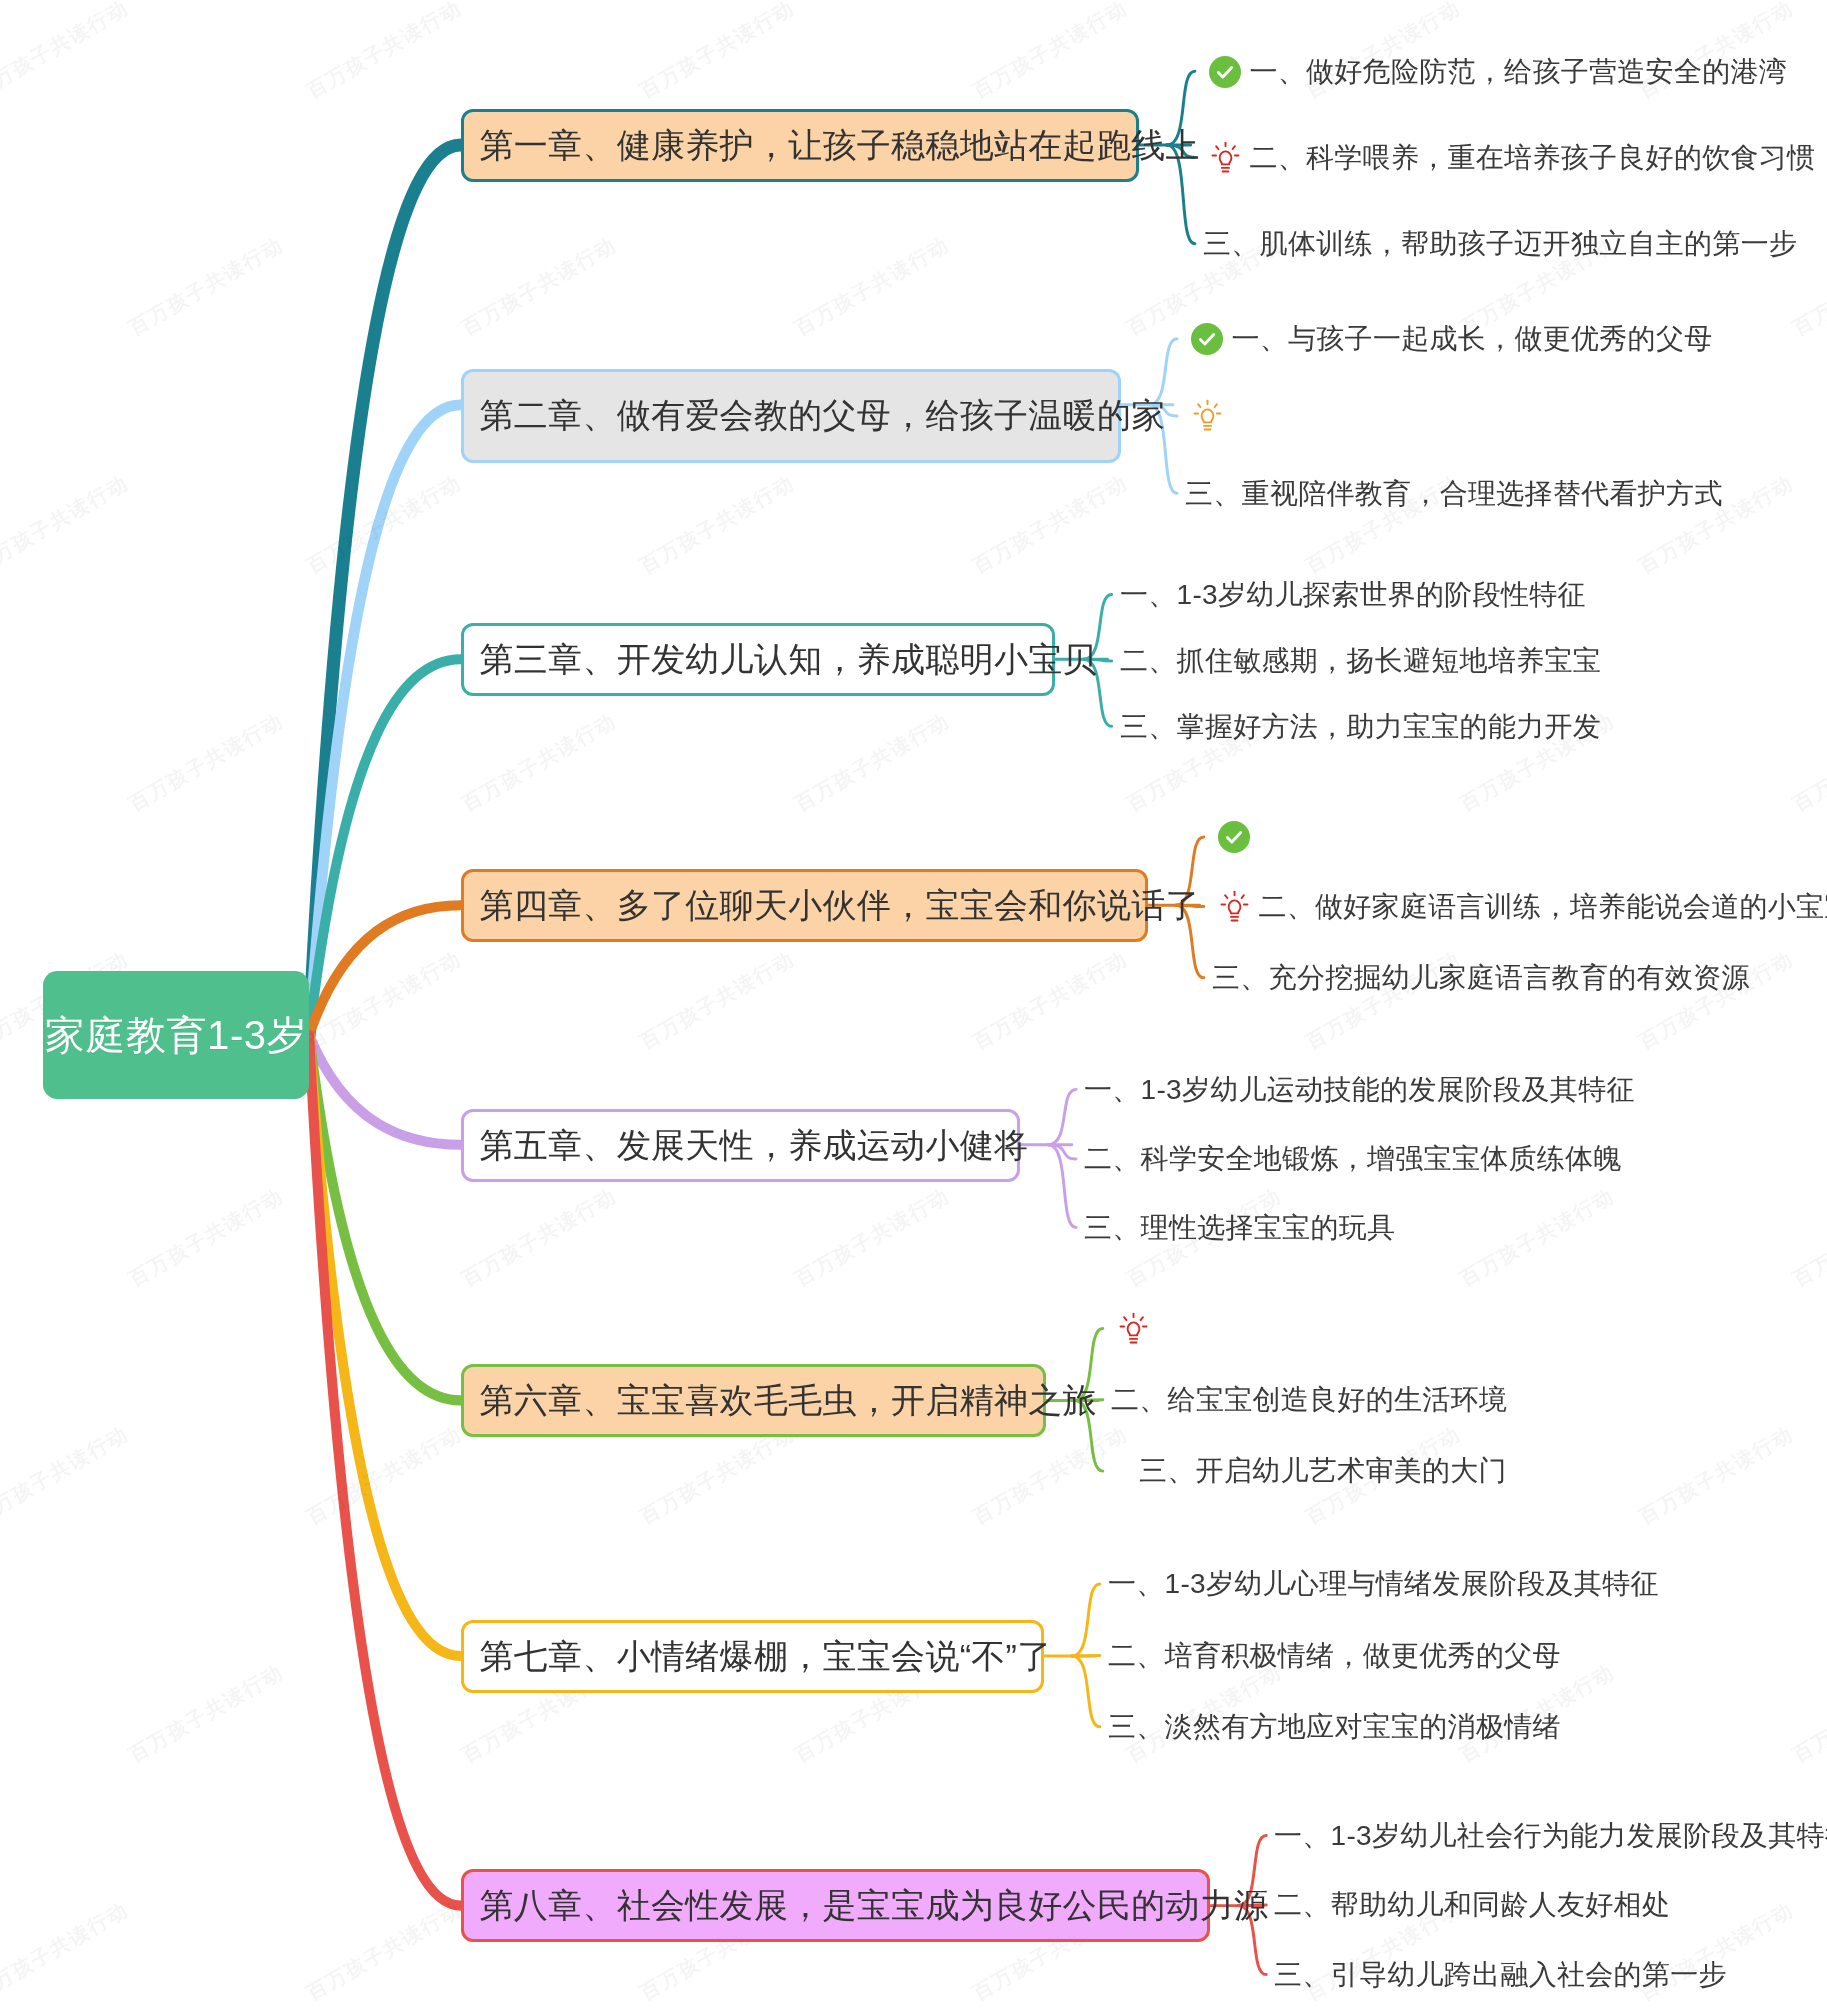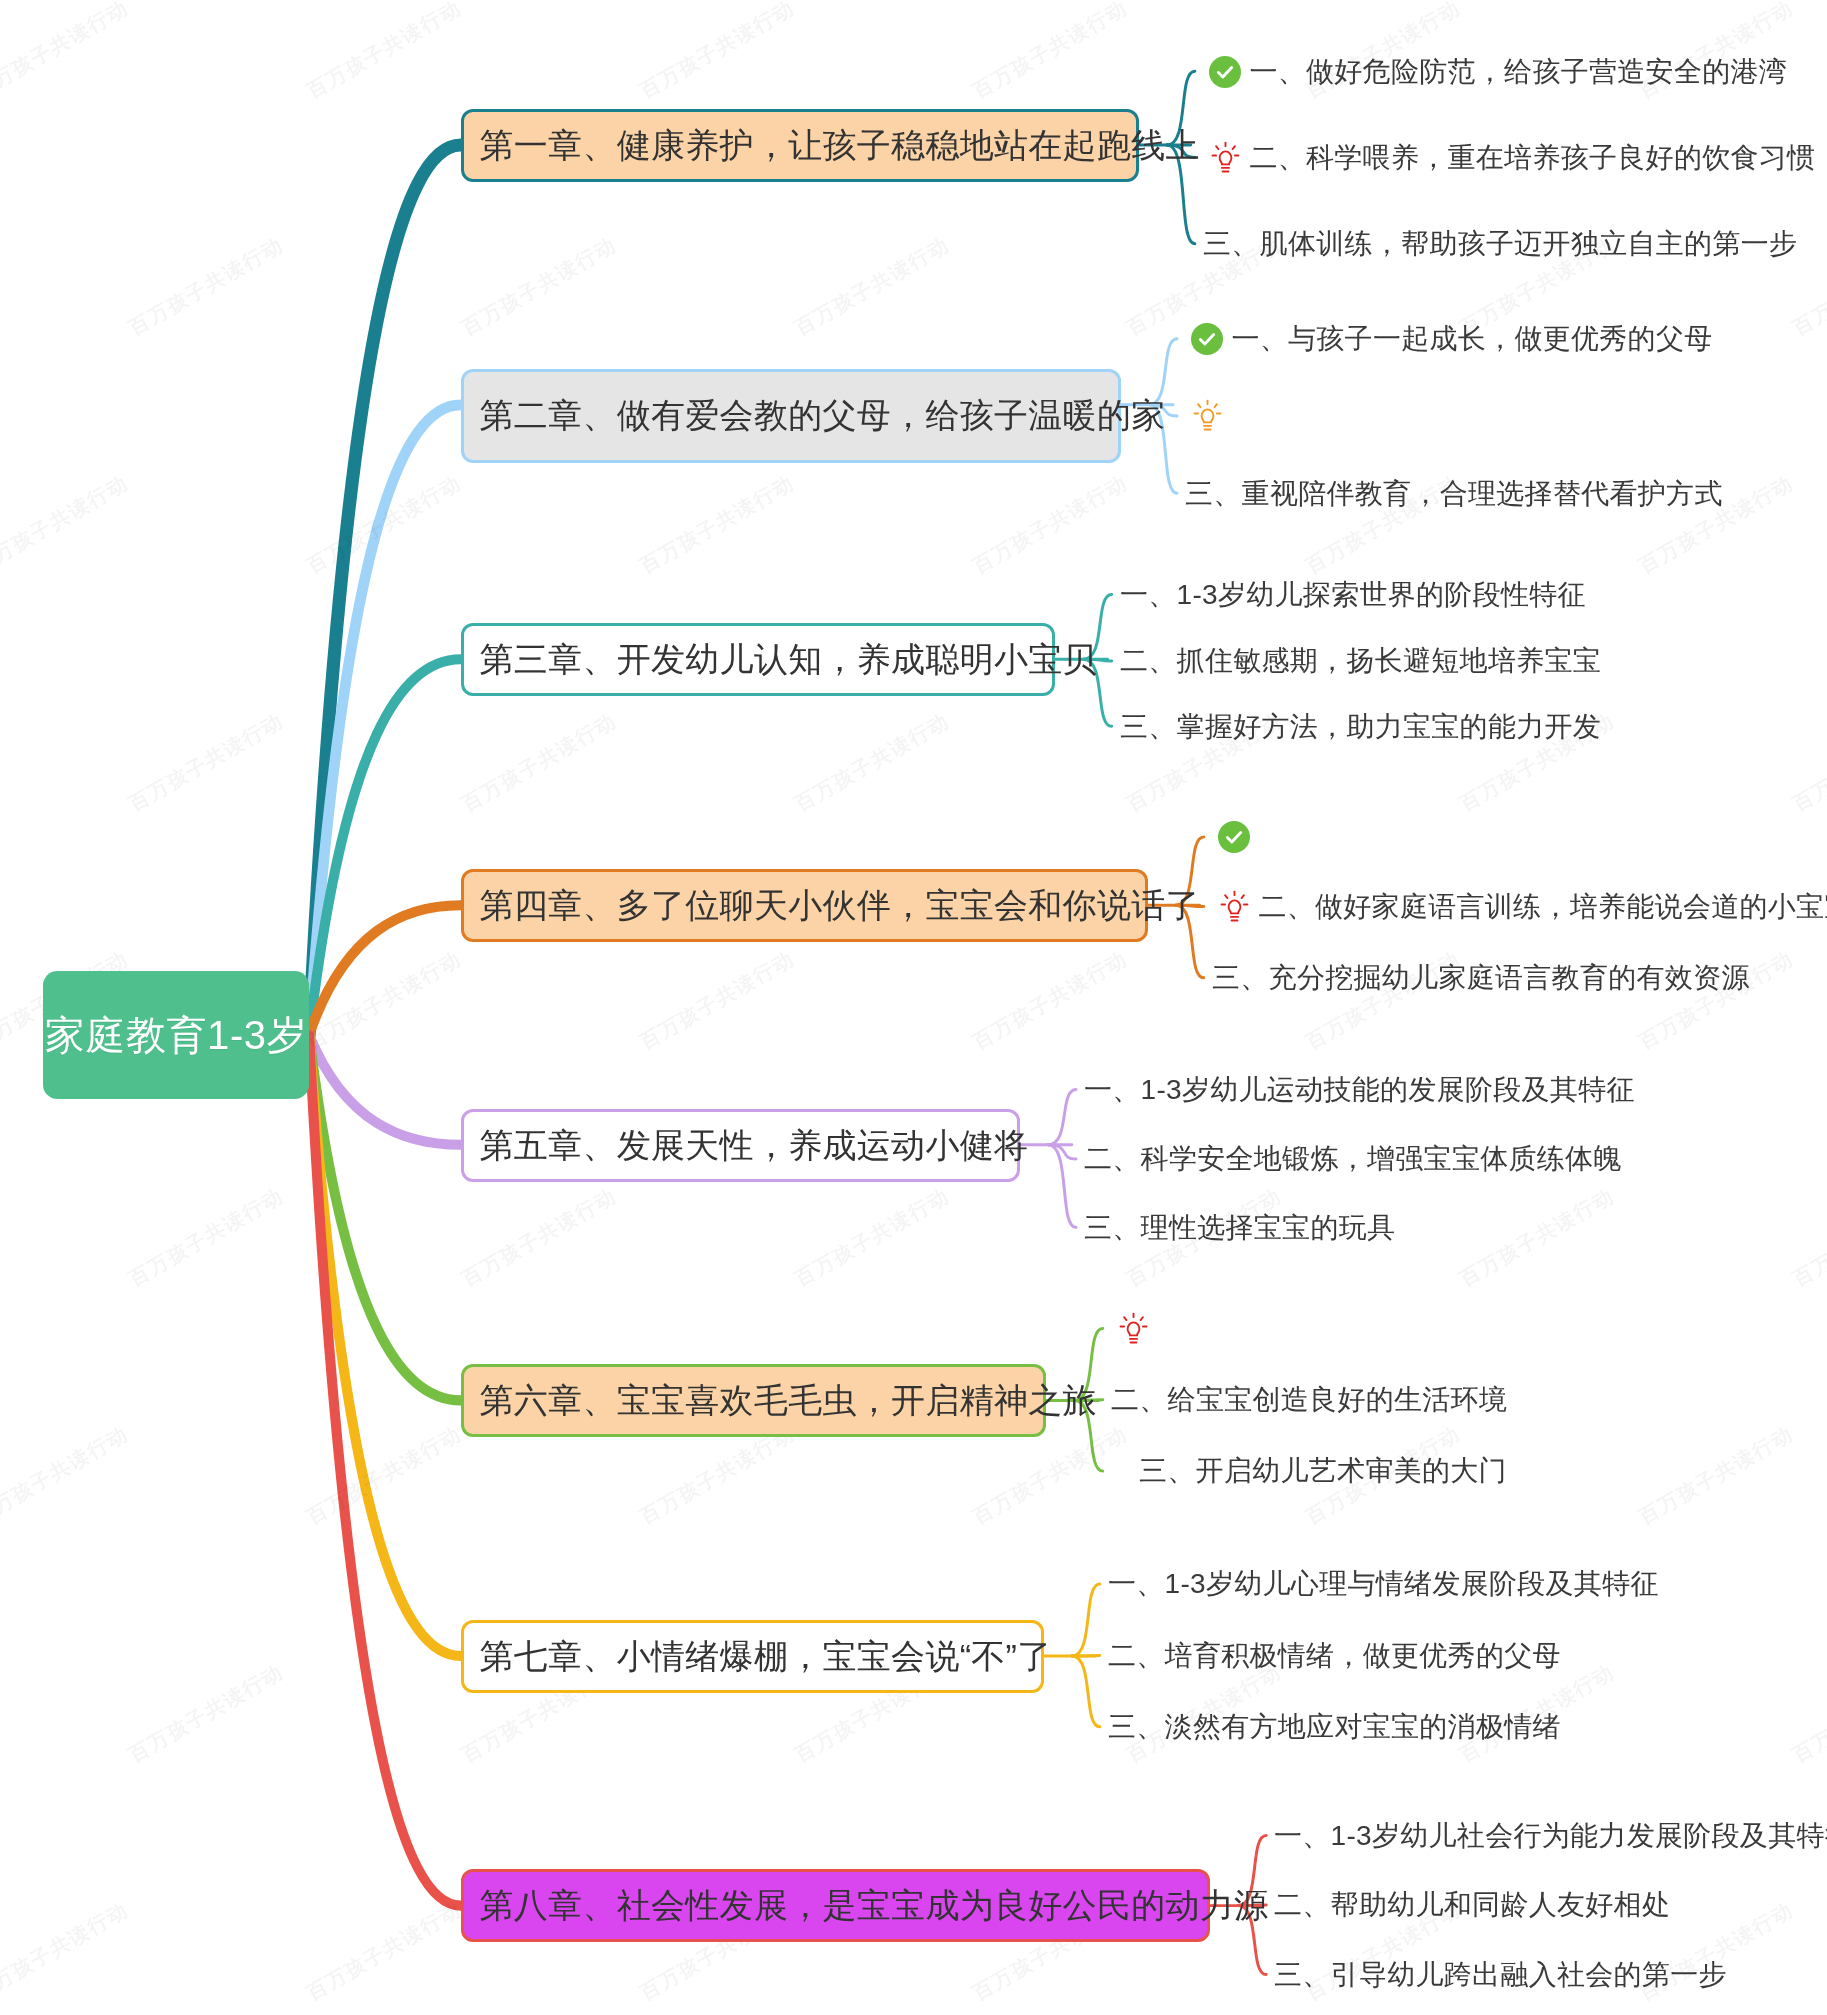--- a/index.html
+++ b/index.html
@@ -385,21 +385,21 @@
       </div>
       <div class="leaf" style="left: 1108px; top: 1563px;">
         <span class="leaf-label">一、1-3岁幼儿心理与情绪发展阶段及其特征</span>
       </div>
       <div class="leaf" style="left: 1108px; top: 1635px;">
         <span class="leaf-label">二、培育积极情绪，做更优秀的父母</span>
       </div>
       <div class="leaf" style="left: 1108px; top: 1706px;">
         <span class="leaf-label">三、淡然有方地应对宝宝的消极情绪</span>
       </div>
-      <div class="chapter" style="left: 461px; top: 1869px; width: 749px; height: 73px; border-color: rgb(232, 82, 74); background: #d946ef;">
+      <div class="chapter" style="left: 461px; top: 1869px; width: 749px; height: 73px; border-color: rgb(232, 82, 74); background: #f0abfc;">
         <span class="chapter-label">第八章、社会性发展，是宝宝成为良好公民的动力源</span>
       </div>
       <div class="leaf" style="left: 1274px; top: 1815px;">
         <span class="leaf-label">一、1-3岁幼儿社会行为能力发展阶段及其特征</span>
       </div>
       <div class="leaf" style="left: 1274px; top: 1884px;">
         <span class="leaf-label">二、帮助幼儿和同龄人友好相处</span>
       </div>
       <div class="leaf" style="left: 1274px; top: 1954px;">
         <span class="leaf-label">三、引导幼儿跨出融入社会的第一步</span>

